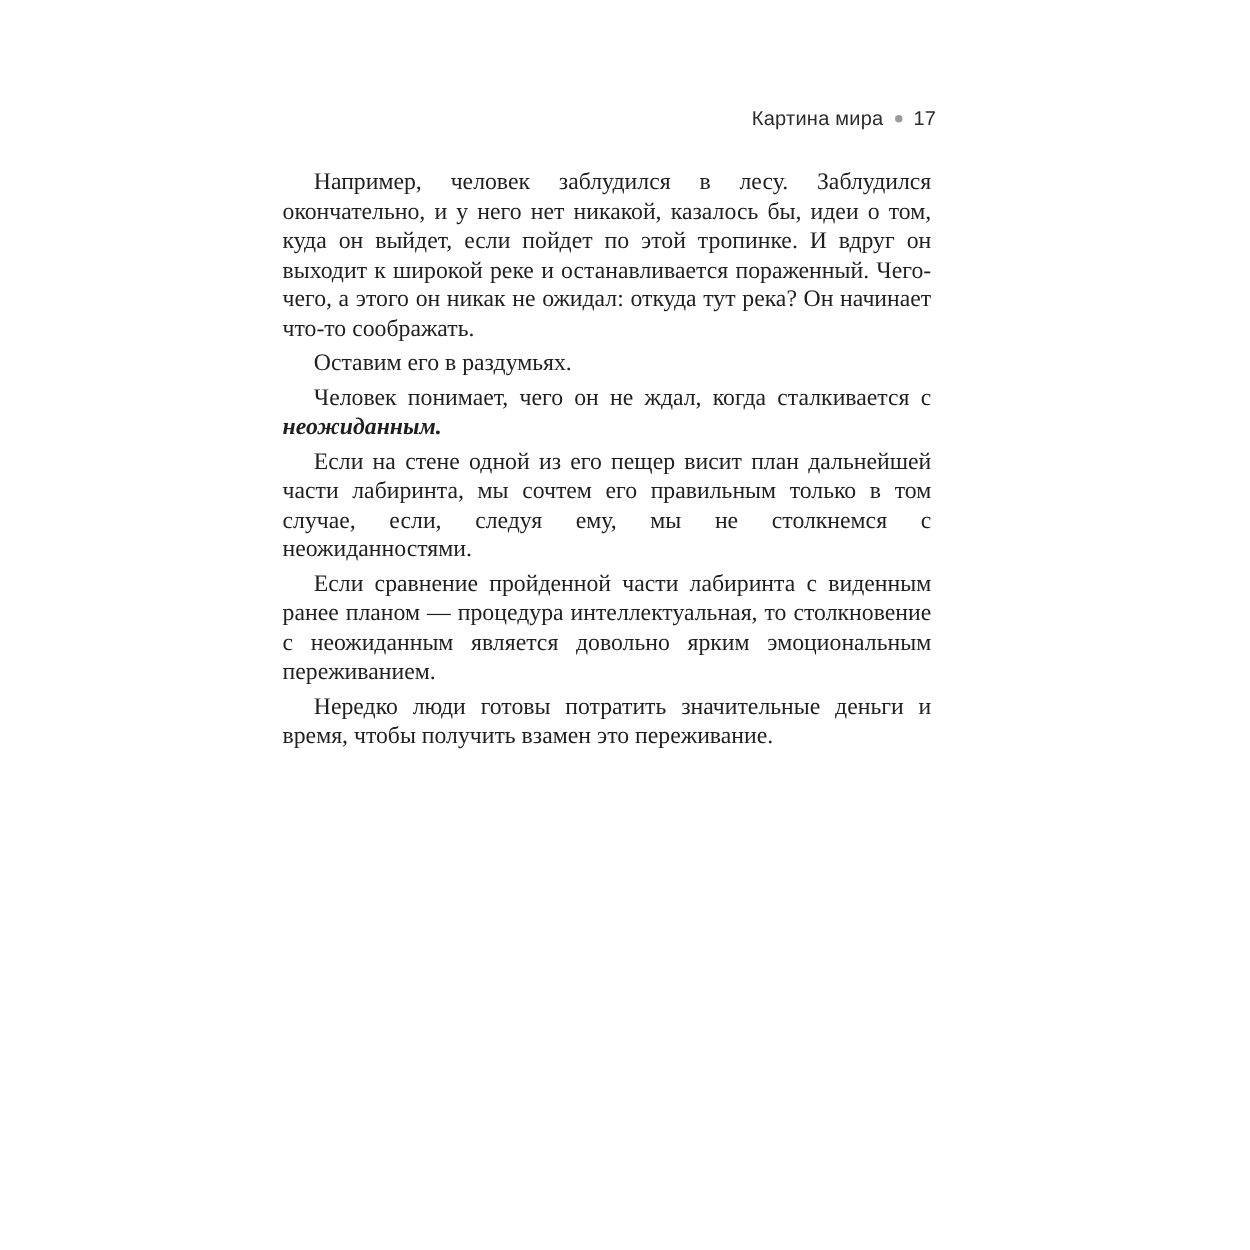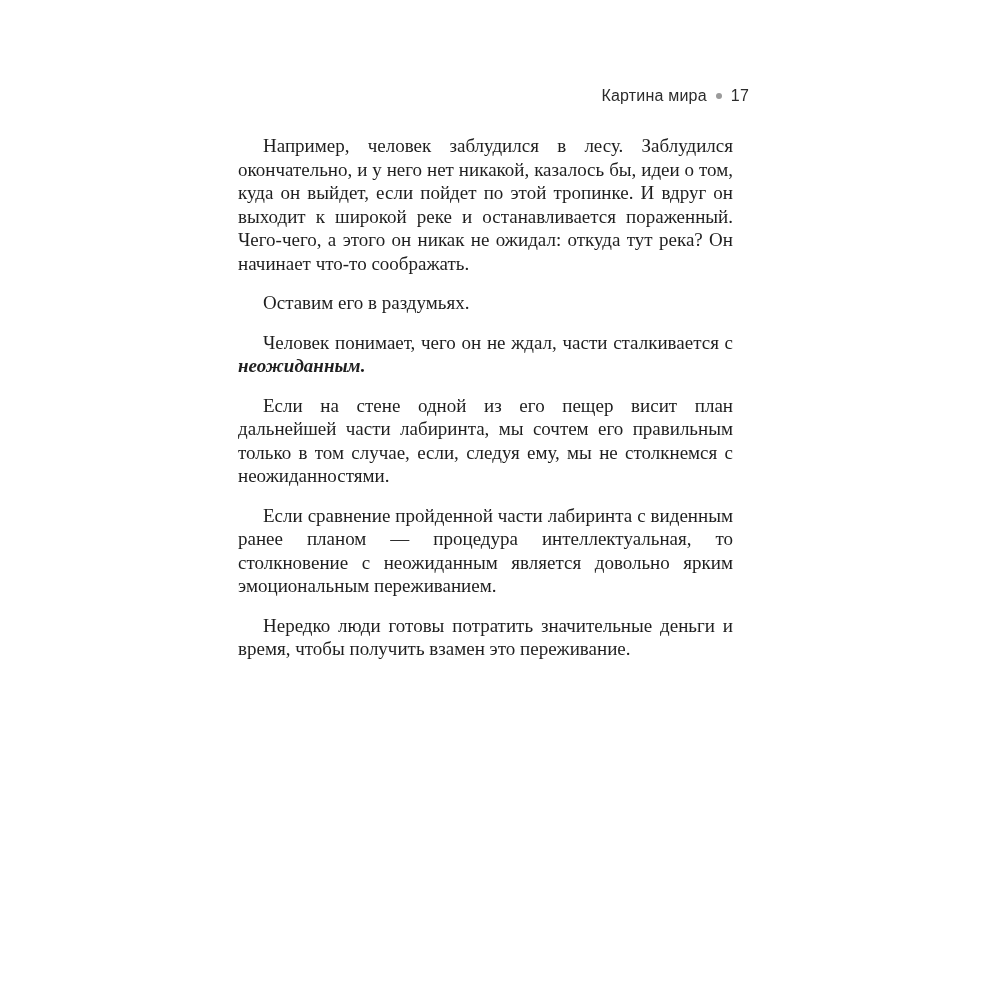--- a/index.html
+++ b/index.html
@@ -46,39 +46,39 @@
   }
   .body-text{
     margin-top:28px;
     font-family:"Liberation Serif", "DejaVu Serif", serif;
     font-size:19px;
     line-height:23.5px;
     color:var(--text);
     text-align:justify;
   }
   .body-text p{
-    margin:16px;
+    margin:4px;
     padding:0;
     text-indent:25px;
   }
   .body-text .bi{
     font-weight:bold;
     font-style:italic;
   }
 </style>
 </head>
 <body>
 
 <div class="page">
   <div class="content">
     <div class="running-header">
       <span>Картина мира</span><span class="dot"></span><span>17</span>
     </div>
     <div class="body-text" lang="ru">
         <p><span>Например, человек заблудился в лесу. Заблудился окончательно, и у него нет никакой, казалось бы, идеи о том, куда он выйдет, если пойдет по этой тропинке. И вдруг он выходит к широкой реке и останавливается пораженный. Чего-чего, а этого он никак не ожидал: откуда тут река? Он начинает что-то соображать.</span></p>
         <p><span>Оставим его в раздумьях.</span></p>
-        <p><span>Человек понимает, чего он не ждал, части сталкивается с </span><span class="bi">неожиданным.</span></p>
+        <p><span>Человек понимает, чего он не ждал, когда сталкивается с </span><span class="bi">неожиданным.</span></p>
         <p><span>Если на стене одной из его пещер висит план дальнейшей части лабиринта, мы сочтем его правильным только в том случае, если, следуя ему, мы не столкнемся с неожиданностями.</span></p>
         <p><span>Если сравнение пройденной части лабиринта с виденным ранее планом — процедура интеллектуальная, то столкновение с неожиданным является довольно ярким эмоциональным переживанием.</span></p>
         <p><span>Нередко люди готовы потратить значительные деньги и время, чтобы получить взамен это переживание.</span></p>
       </div>
   </div>
 </div>
 
 </body></html>

